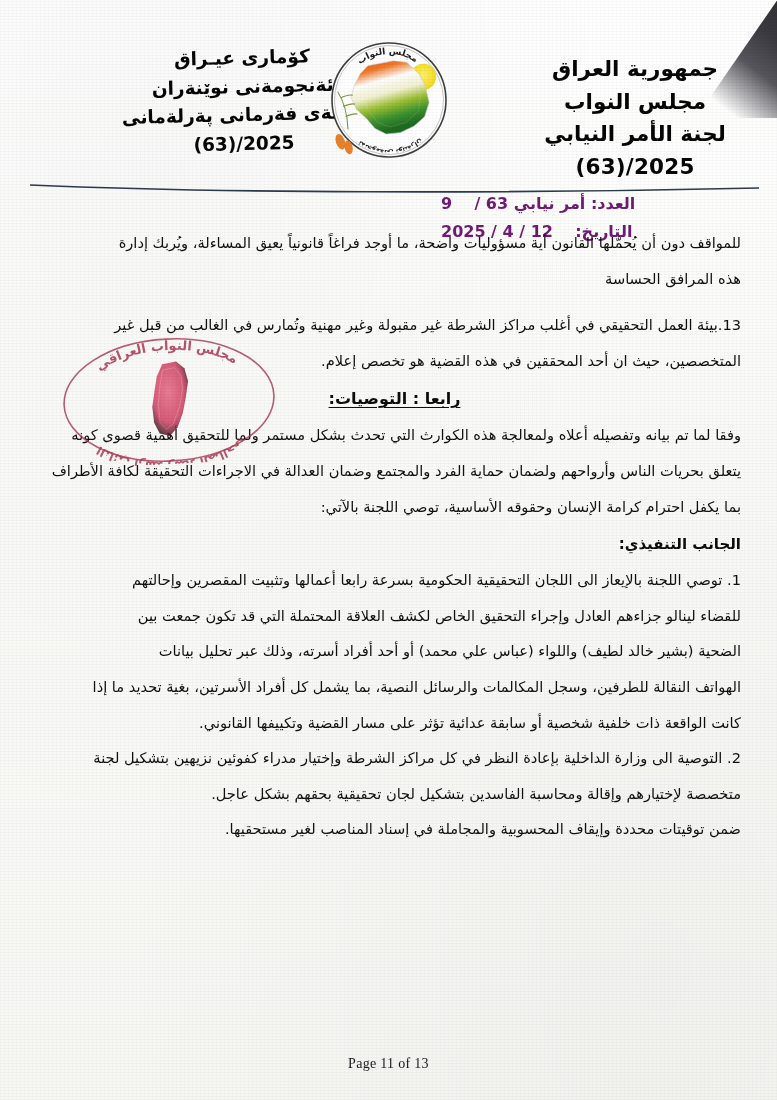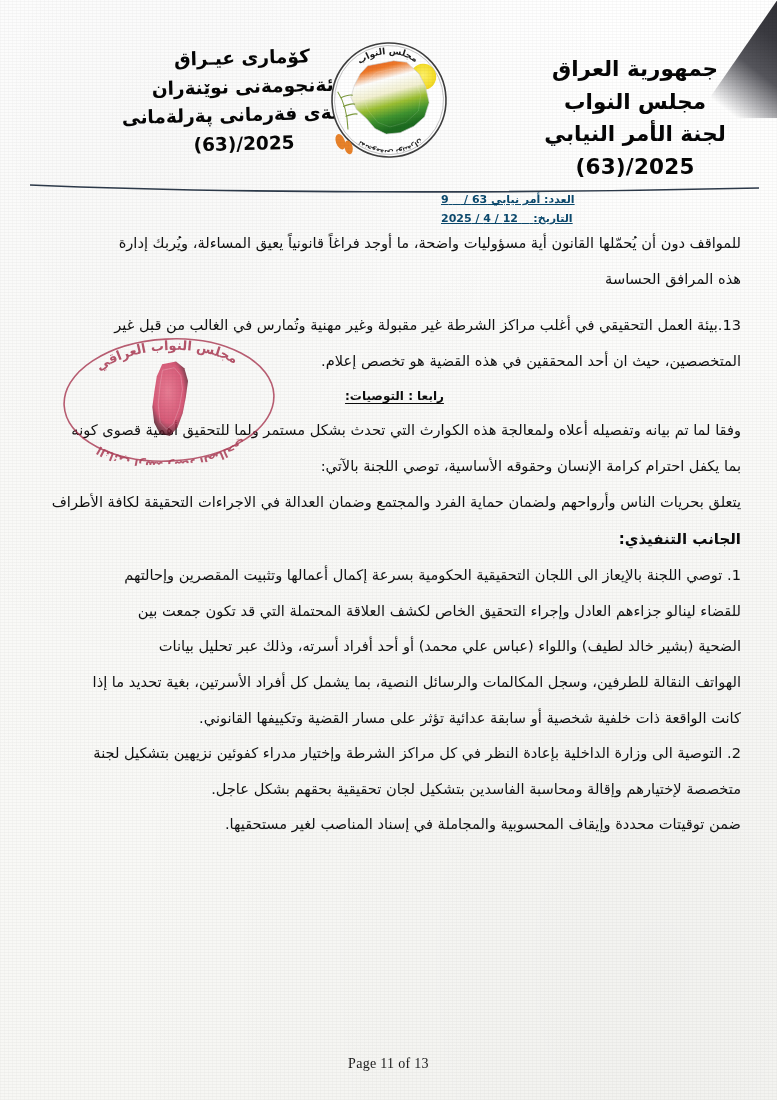--- a/index.html
+++ b/index.html
@@ -71,23 +71,22 @@
   .emblem svg{display:block;width:100%;height:100%;}
 
   .hdr-rule{
     position:absolute;top:182px;left:30px;right:18px;height:14px;
   }
   .hdr-rule svg{display:block;width:100%;height:100%;}
 
   .meta{
     position:absolute;top:190px;right:36px;width:300px;
     text-align:left;
-    font-size:11px;font-weight:700;line-height:1.75;
-    color:#0c4a6e;
-    text-decoration:underline;
+    font-size:16px;font-weight:700;line-height:1.75;
+    color:#701a75;
   }
   .meta .mrow{white-space:nowrap;direction:rtl;text-align:left;}
 
   
   .body{
     position:absolute;top:236px;left:48px;right:36px;bottom:60px;
   }
   .para{
     font-size:14.6px;
     line-height:1;
@@ -99,21 +98,21 @@
   .line{
     display:block;
     white-space:nowrap;
     margin-bottom:21px;
   }
   .line.center{text-align:right;}
   .line.r{text-align:right;}
   .spacer-sm{height:11px;}
 
   .section-head{
-    font-size:12px;font-weight:700;
+    font-size:16px;font-weight:700;
     text-decoration:underline;
     text-underline-offset:3px;
     text-align:center;
     margin:2px 0 20px 0;
     letter-spacing:.3px;
   }
   .sub-head{
     font-size:15px;font-weight:700;
     text-underline-offset:3px;
     text-align:right;
@@ -247,30 +246,30 @@
       <span class="line r">
         <span>13.</span><span>بيئة العمل التحقيقي في أغلب مراكز الشرطة غير مقبولة وغير مهنية وتُمارس في الغالب من قبل غير</span>
       </span>
       <span class="line center">المتخصصين، حيث ان أحد المحققين في هذه القضية هو تخصص إعلام.</span>
     </div>
 
     <div class="section-head">رابعا : التوصيات:</div>
 
     <div class="para">
       <span class="line r">وفقا لما تم بيانه وتفصيله أعلاه ولمعالجة هذه الكوارث التي تحدث بشكل مستمر ولما للتحقيق أهمية قصوى كونه</span>
+      <span class="line r">يتعلق بحريات الناس وأرواحهم ولضمان حماية الفرد والمجتمع وضمان العدالة في الاجراءات التحقيقة لكافة الأطراف</span>
       <span class="line center">بما يكفل احترام كرامة الإنسان وحقوقه الأساسية، توصي اللجنة بالآتي:</span>
-      <span class="line r">يتعلق بحريات الناس وأرواحهم ولضمان حماية الفرد والمجتمع وضمان العدالة في الاجراءات التحقيقة لكافة الأطراف</span>
     </div>
 
     <div class="sub-head">الجانب التنفيذي:</div>
 
     <div class="para numitem">
       <span class="line r">
         <span>1.</span>
-        <span>توصي اللجنة بالإيعاز الى اللجان التحقيقية الحكومية بسرعة إكمال أعمالها وتثبيت المقصرين وإحالتهم</span>
+        <span>توصي اللجنة بالإيعاز الى اللجان التحقيقية الحكومية بسرعة رابعا أعمالها وتثبيت المقصرين وإحالتهم</span>
       </span>
       <span class="line center">للقضاء لينالو جزاءهم العادل وإجراء التحقيق الخاص لكشف العلاقة المحتملة التي قد تكون جمعت بين</span>
       <span class="line center">الضحية (بشير خالد لطيف) واللواء (عباس علي محمد) أو أحد أفراد أسرته، وذلك عبر تحليل بيانات</span>
       <span class="line center">الهواتف النقالة للطرفين، وسجل المكالمات والرسائل النصية، بما يشمل كل أفراد الأسرتين، بغية تحديد ما إذا</span>
       <span class="line center">كانت الواقعة ذات خلفية شخصية أو سابقة عدائية تؤثر على مسار القضية وتكييفها القانوني.</span>
     </div>
 
     <div class="para numitem">
       <span class="line r">
         <span>2.</span>

